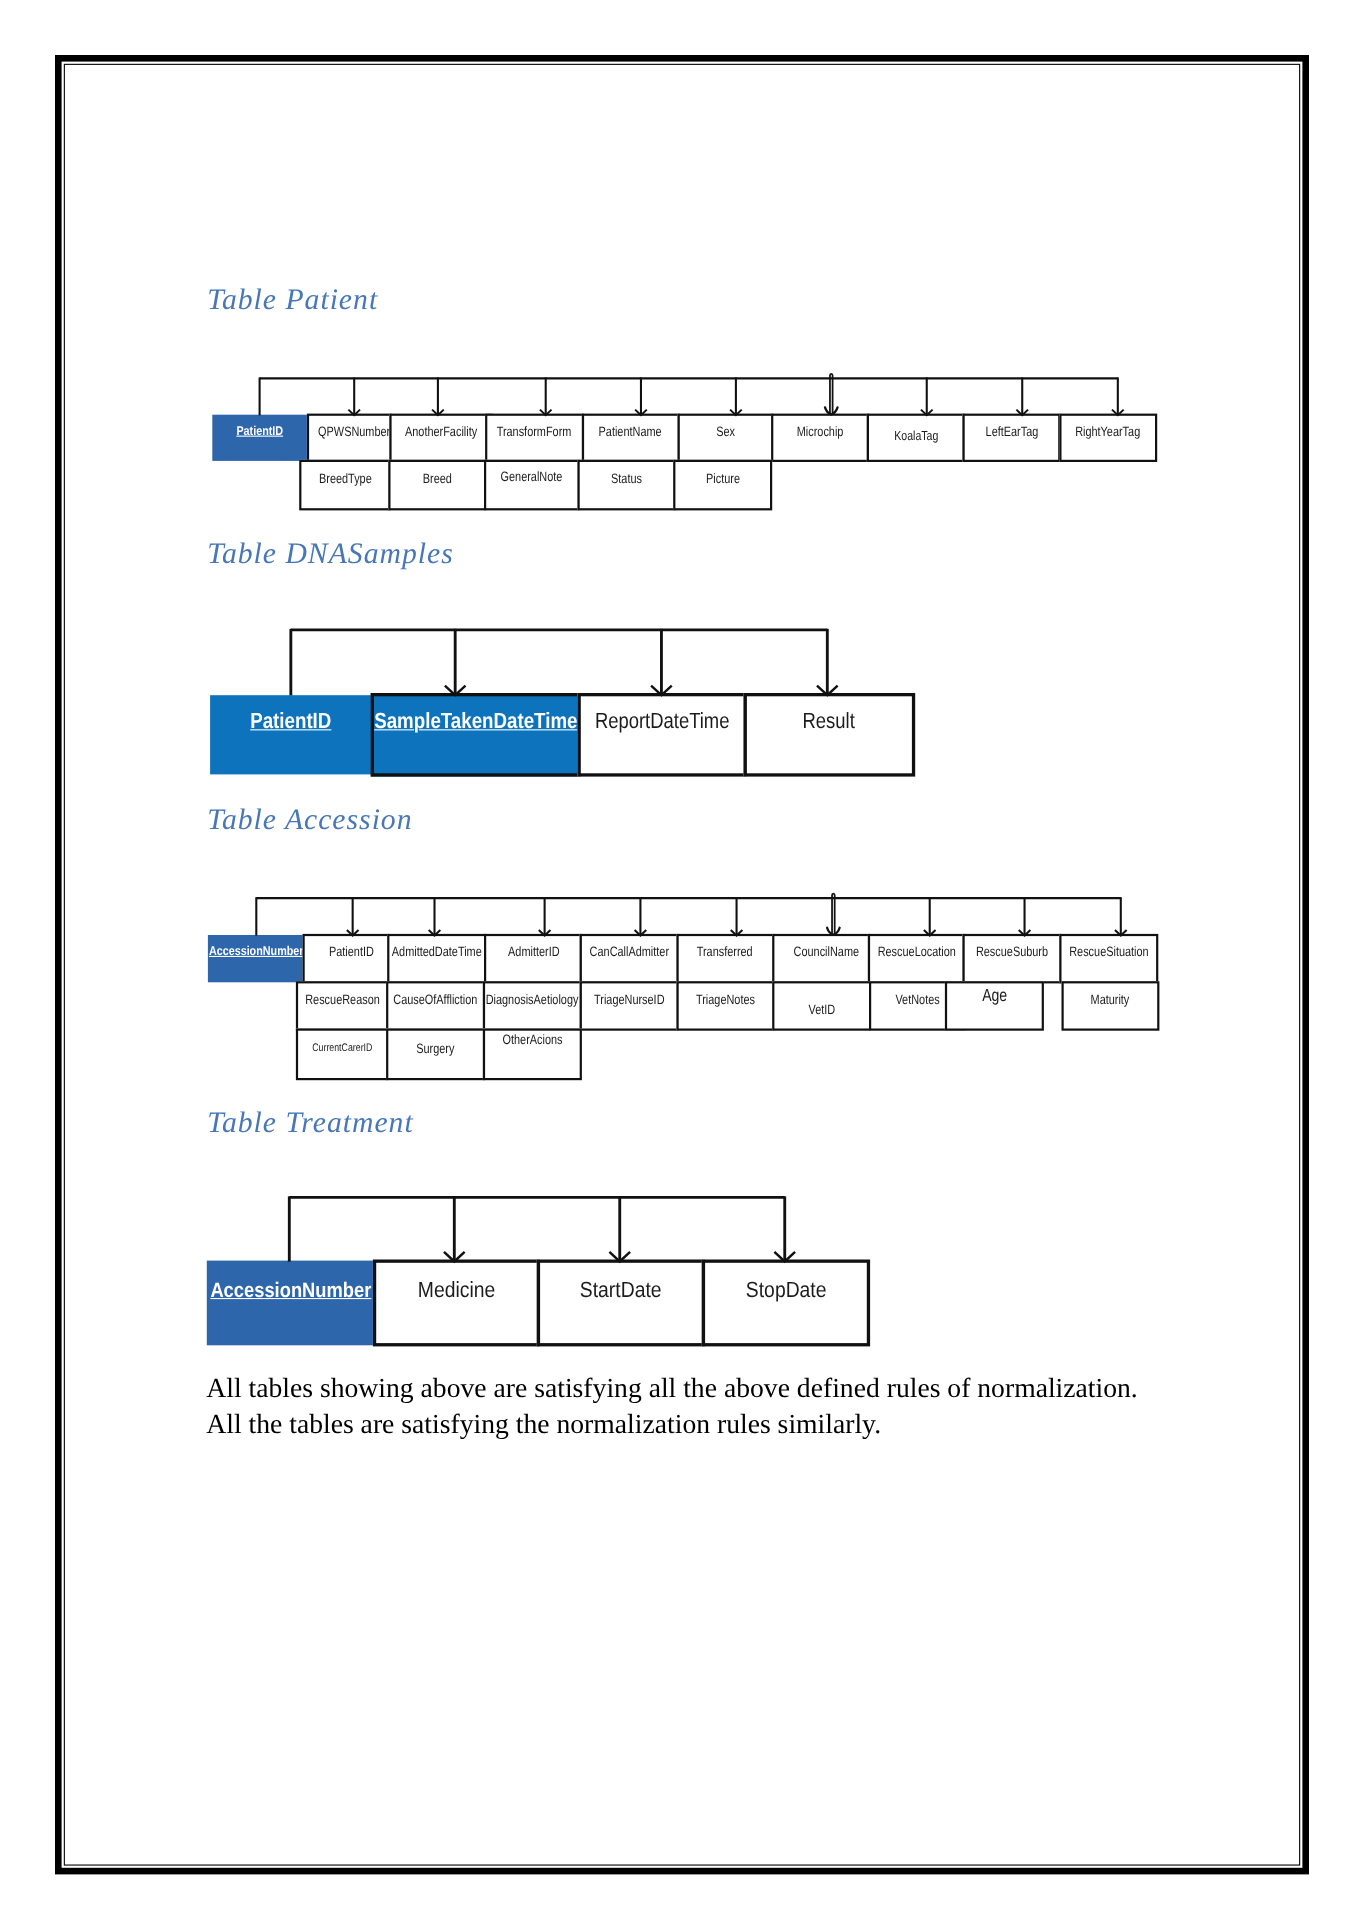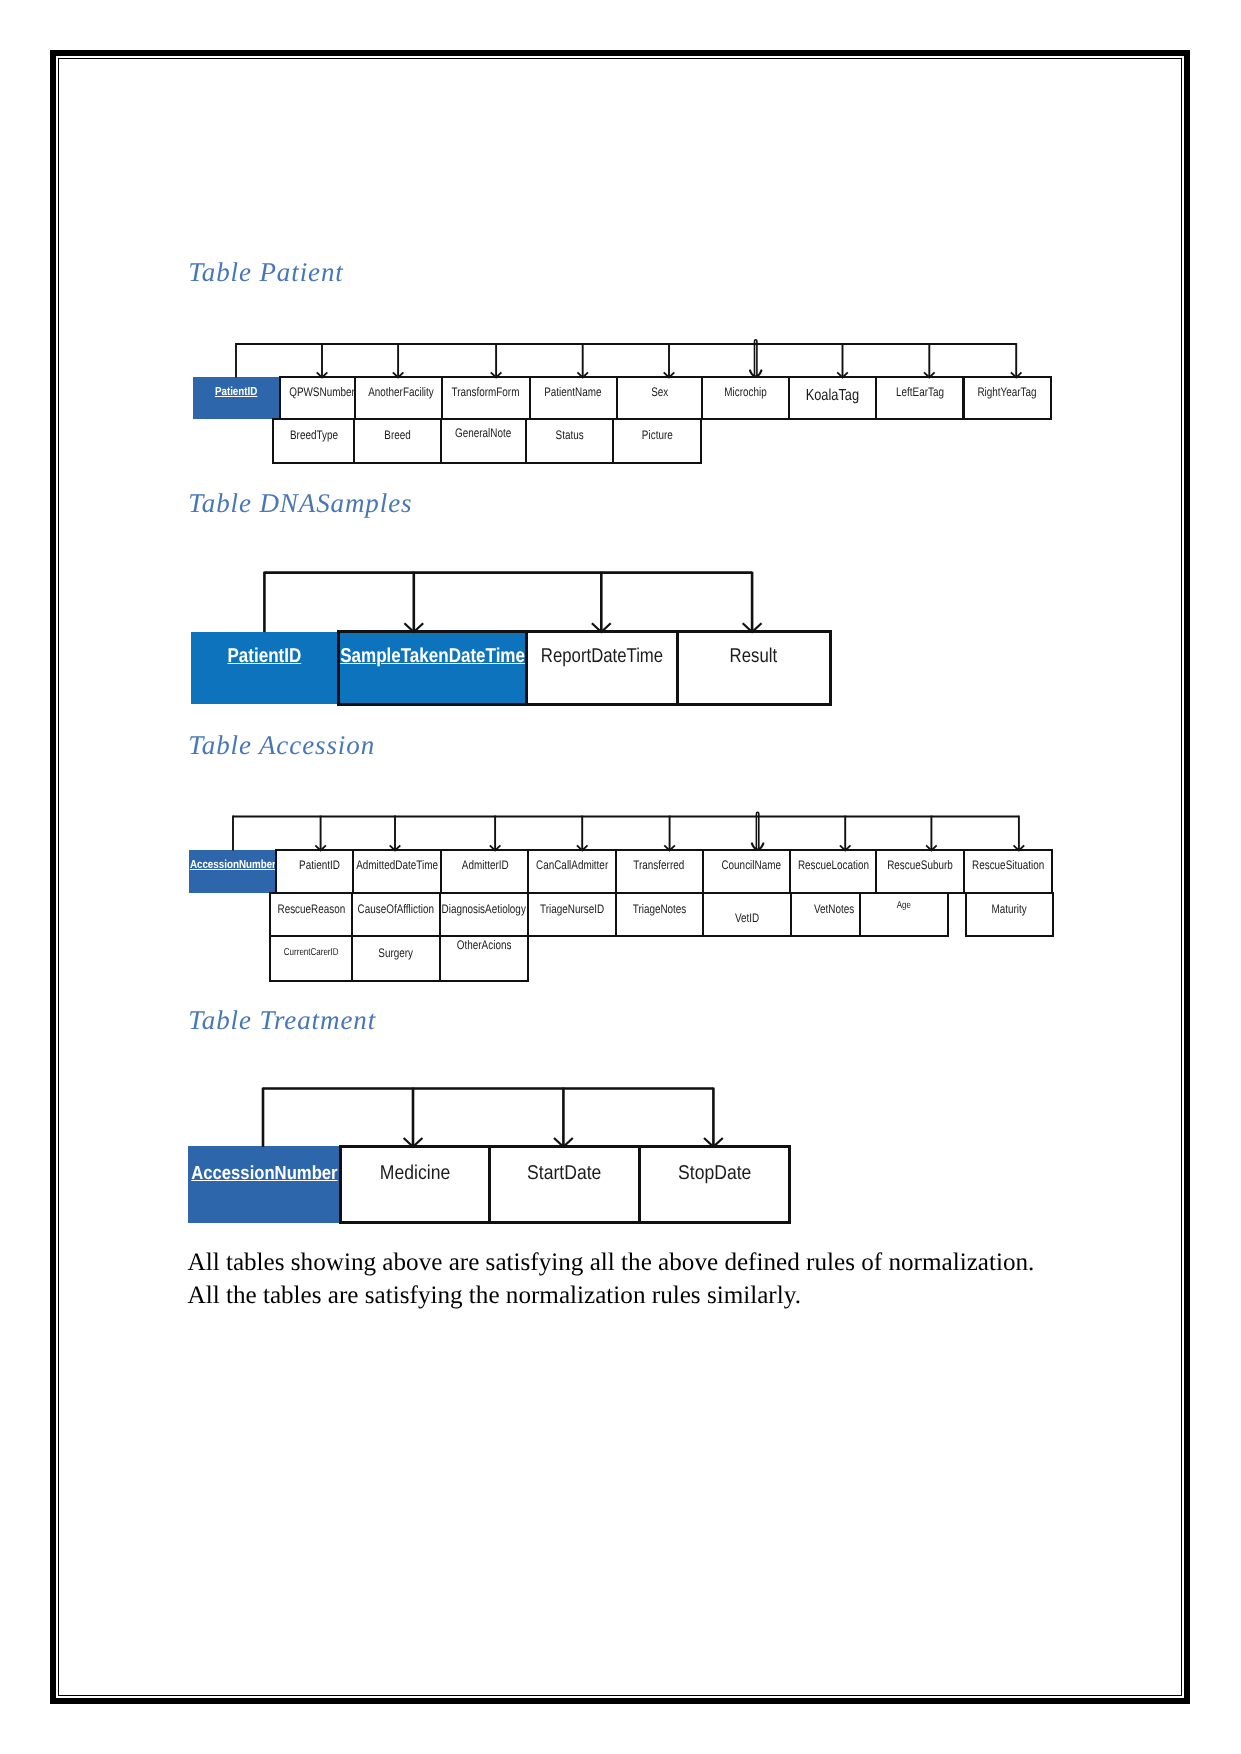--- a/index.html
+++ b/index.html
@@ -54,21 +54,21 @@
       </div>
       <div class="cell" style="border: 2px solid rgb(17, 17, 17); left: 529px; top: 376px; width: 88.6px; height: 44.3px; font-size: 12.4px; padding-bottom: 10.8px;">
         <span style="display: inline-block; transform: scaleX(0.8);">PatientName</span>
       </div>
       <div class="cell" style="border: 2px solid rgb(17, 17, 17); left: 615.6px; top: 376px; width: 87.6px; height: 44.3px; font-size: 12.4px; padding-bottom: 10.8px;">
         <span style="display: inline-block; transform: scaleX(0.8);">Sex</span>
       </div>
       <div class="cell" style="border: 2px solid rgb(17, 17, 17); left: 701.2px; top: 376px; width: 89.1px; height: 44.3px; font-size: 12.4px; padding-bottom: 10.8px;">
         <span style="display: inline-block; transform: scaleX(0.8);">Microchip</span>
       </div>
-      <div class="cell" style="border: 2px solid rgb(17, 17, 17); left: 788.3px; top: 376px; width: 89.1px; height: 44.3px; font-size: 16px; padding-bottom: 3px;">
+      <div class="cell" style="border: 2px solid rgb(17, 17, 17); left: 788.3px; top: 376px; width: 89.1px; height: 44.3px; font-size: 12px; padding-bottom: 3px;">
         <span style="display: inline-block; transform: scaleX(0.8);">KoalaTag</span>
       </div>
       <div class="cell" style="border: 2px solid rgb(17, 17, 17); left: 875.4px; top: 376px; width: 89.1px; height: 44.3px; font-size: 12.4px; padding-bottom: 10.8px;">
         <span style="display: inline-block; transform: scaleX(0.8);">LeftEarTag</span>
       </div>
       <div class="cell" style="border: 2px solid rgb(17, 17, 17); left: 962.5px; top: 376px; width: 89.1px; height: 44.3px; font-size: 12.4px; padding-bottom: 10.8px;">
         <span style="display: inline-block; transform: scaleX(0.8);">RightYearTag</span>
       </div>
       <div class="cell" style="border: 2px solid rgb(17, 17, 17); left: 272.4px; top: 418.3px; width: 83px; height: 45.9px; font-size: 12.4px; padding-bottom: 10.8px;">
         <span style="display: inline-block; transform: scaleX(0.8);">BreedType</span>
@@ -187,21 +187,21 @@
       </div>
       <div class="cell" style="border: 2px solid rgb(17, 17, 17); left: 615.4px; top: 891.8px; width: 88.4px; height: 45.6px; font-size: 12.4px; padding-bottom: 10.8px;">
         <span style="display: inline-block; transform: scaleX(0.8);">TriageNotes</span>
       </div>
       <div class="cell" style="border: 2px solid rgb(17, 17, 17); left: 701.8px; top: 891.8px; width: 89.8px; height: 45.6px; font-size: 12.4px; padding-bottom: 10.8px; align-items: flex-end;">
         <span style="display: inline-block; transform: scaleX(0.8);">VetID</span>
       </div>
       <div class="cell" style="border: 2px solid rgb(17, 17, 17); left: 789.6px; top: 891.8px; width: 88.5px; height: 45.6px; font-size: 12.4px; padding-bottom: 10.8px;">
         <span style="display: inline-block; transform: scaleX(0.8);">VetNotes</span>
       </div>
-      <div class="cell" style="border: 2px solid rgb(17, 17, 17); left: 859px; top: 891.8px; width: 90.4px; height: 45.6px; font-size: 10px; padding-bottom: 17px;">
+      <div class="cell" style="border: 2px solid rgb(17, 17, 17); left: 859px; top: 891.8px; width: 90.4px; height: 45.6px; font-size: 16px; padding-bottom: 17px;">
         <span style="display: inline-block; transform: scaleX(0.8);">Age</span>
       </div>
       <div class="cell" style="border: 2px solid rgb(17, 17, 17); left: 964.5px; top: 891.8px; width: 89.7px; height: 45.6px; font-size: 12.4px; padding-bottom: 10.8px;">
         <span style="display: inline-block; transform: scaleX(0.8);">Maturity</span>
       </div>
       <div class="cell" style="border: 2px solid rgb(17, 17, 17); left: 269.4px; top: 935.4px; width: 83.4px; height: 47px; font-size: 10px; padding-bottom: 10.8px;">
         <span style="display: inline-block; transform: scaleX(0.8);">CurrentCarerID</span>
       </div>
       <div class="cell" style="border: 2px solid rgb(17, 17, 17); left: 350.8px; top: 935.4px; width: 89.8px; height: 47px; font-size: 12.4px; padding-bottom: 10.8px;">
         <span style="display: inline-block; transform: scaleX(0.8);">Surgery</span>

